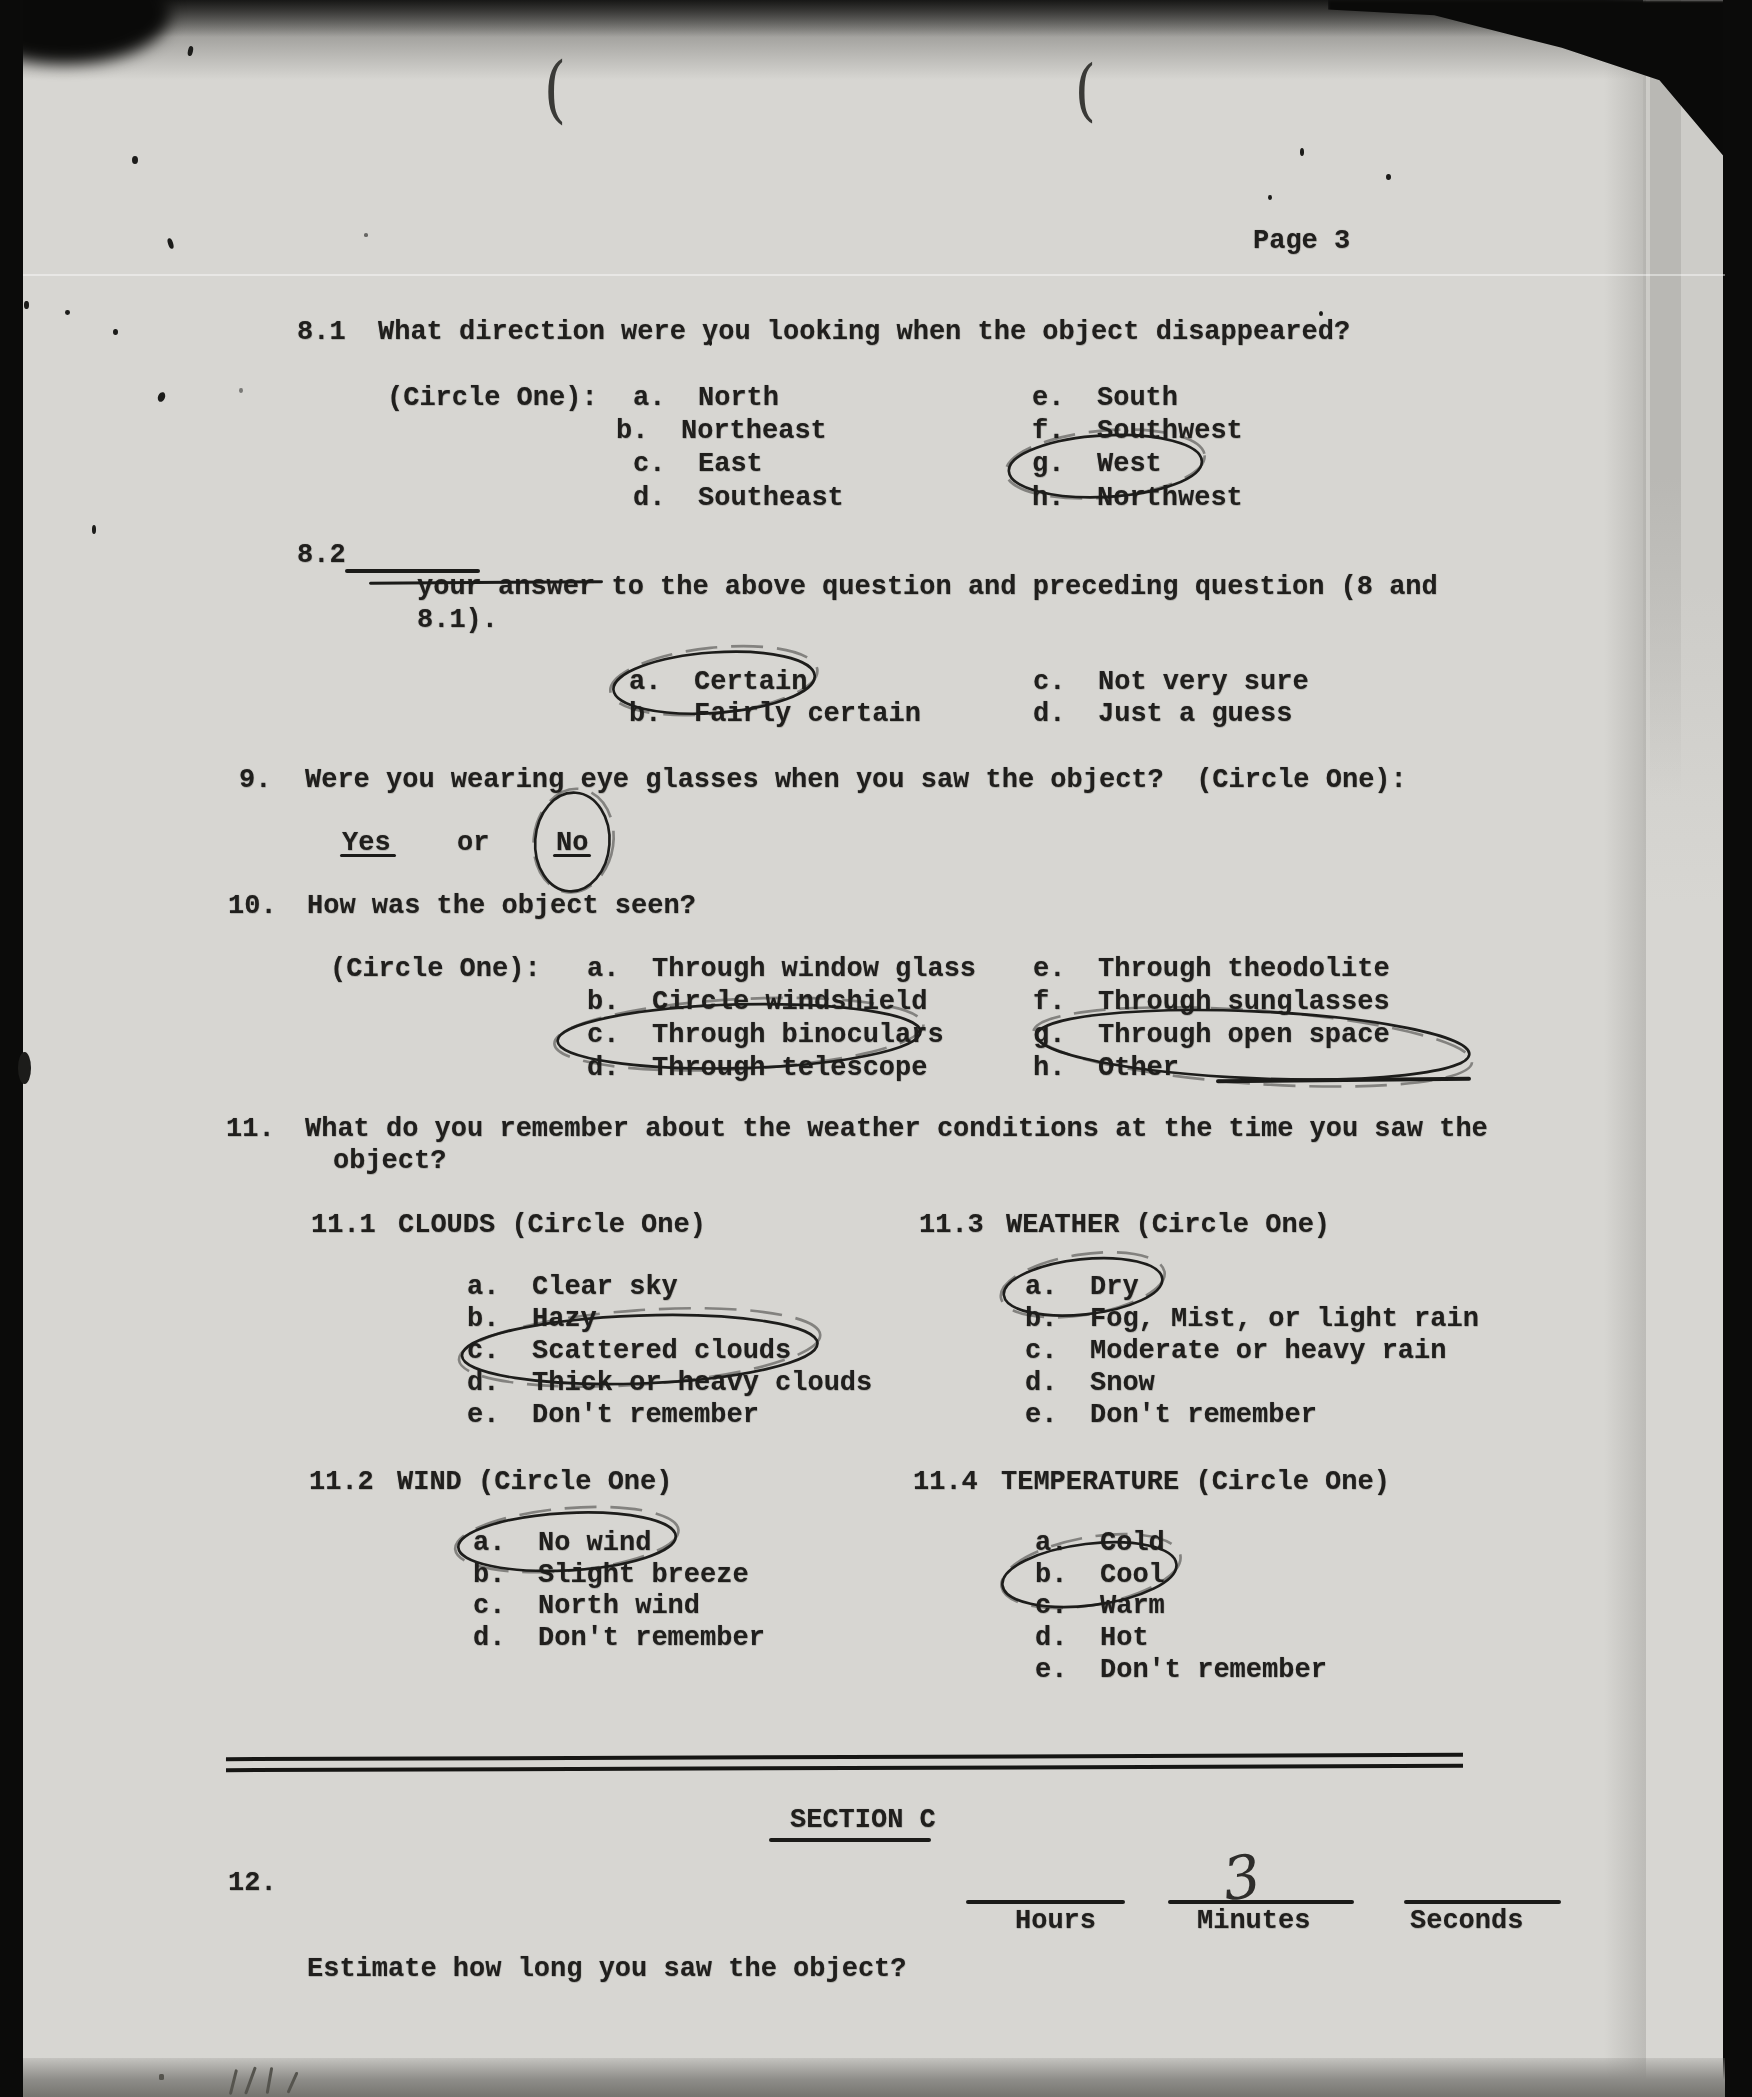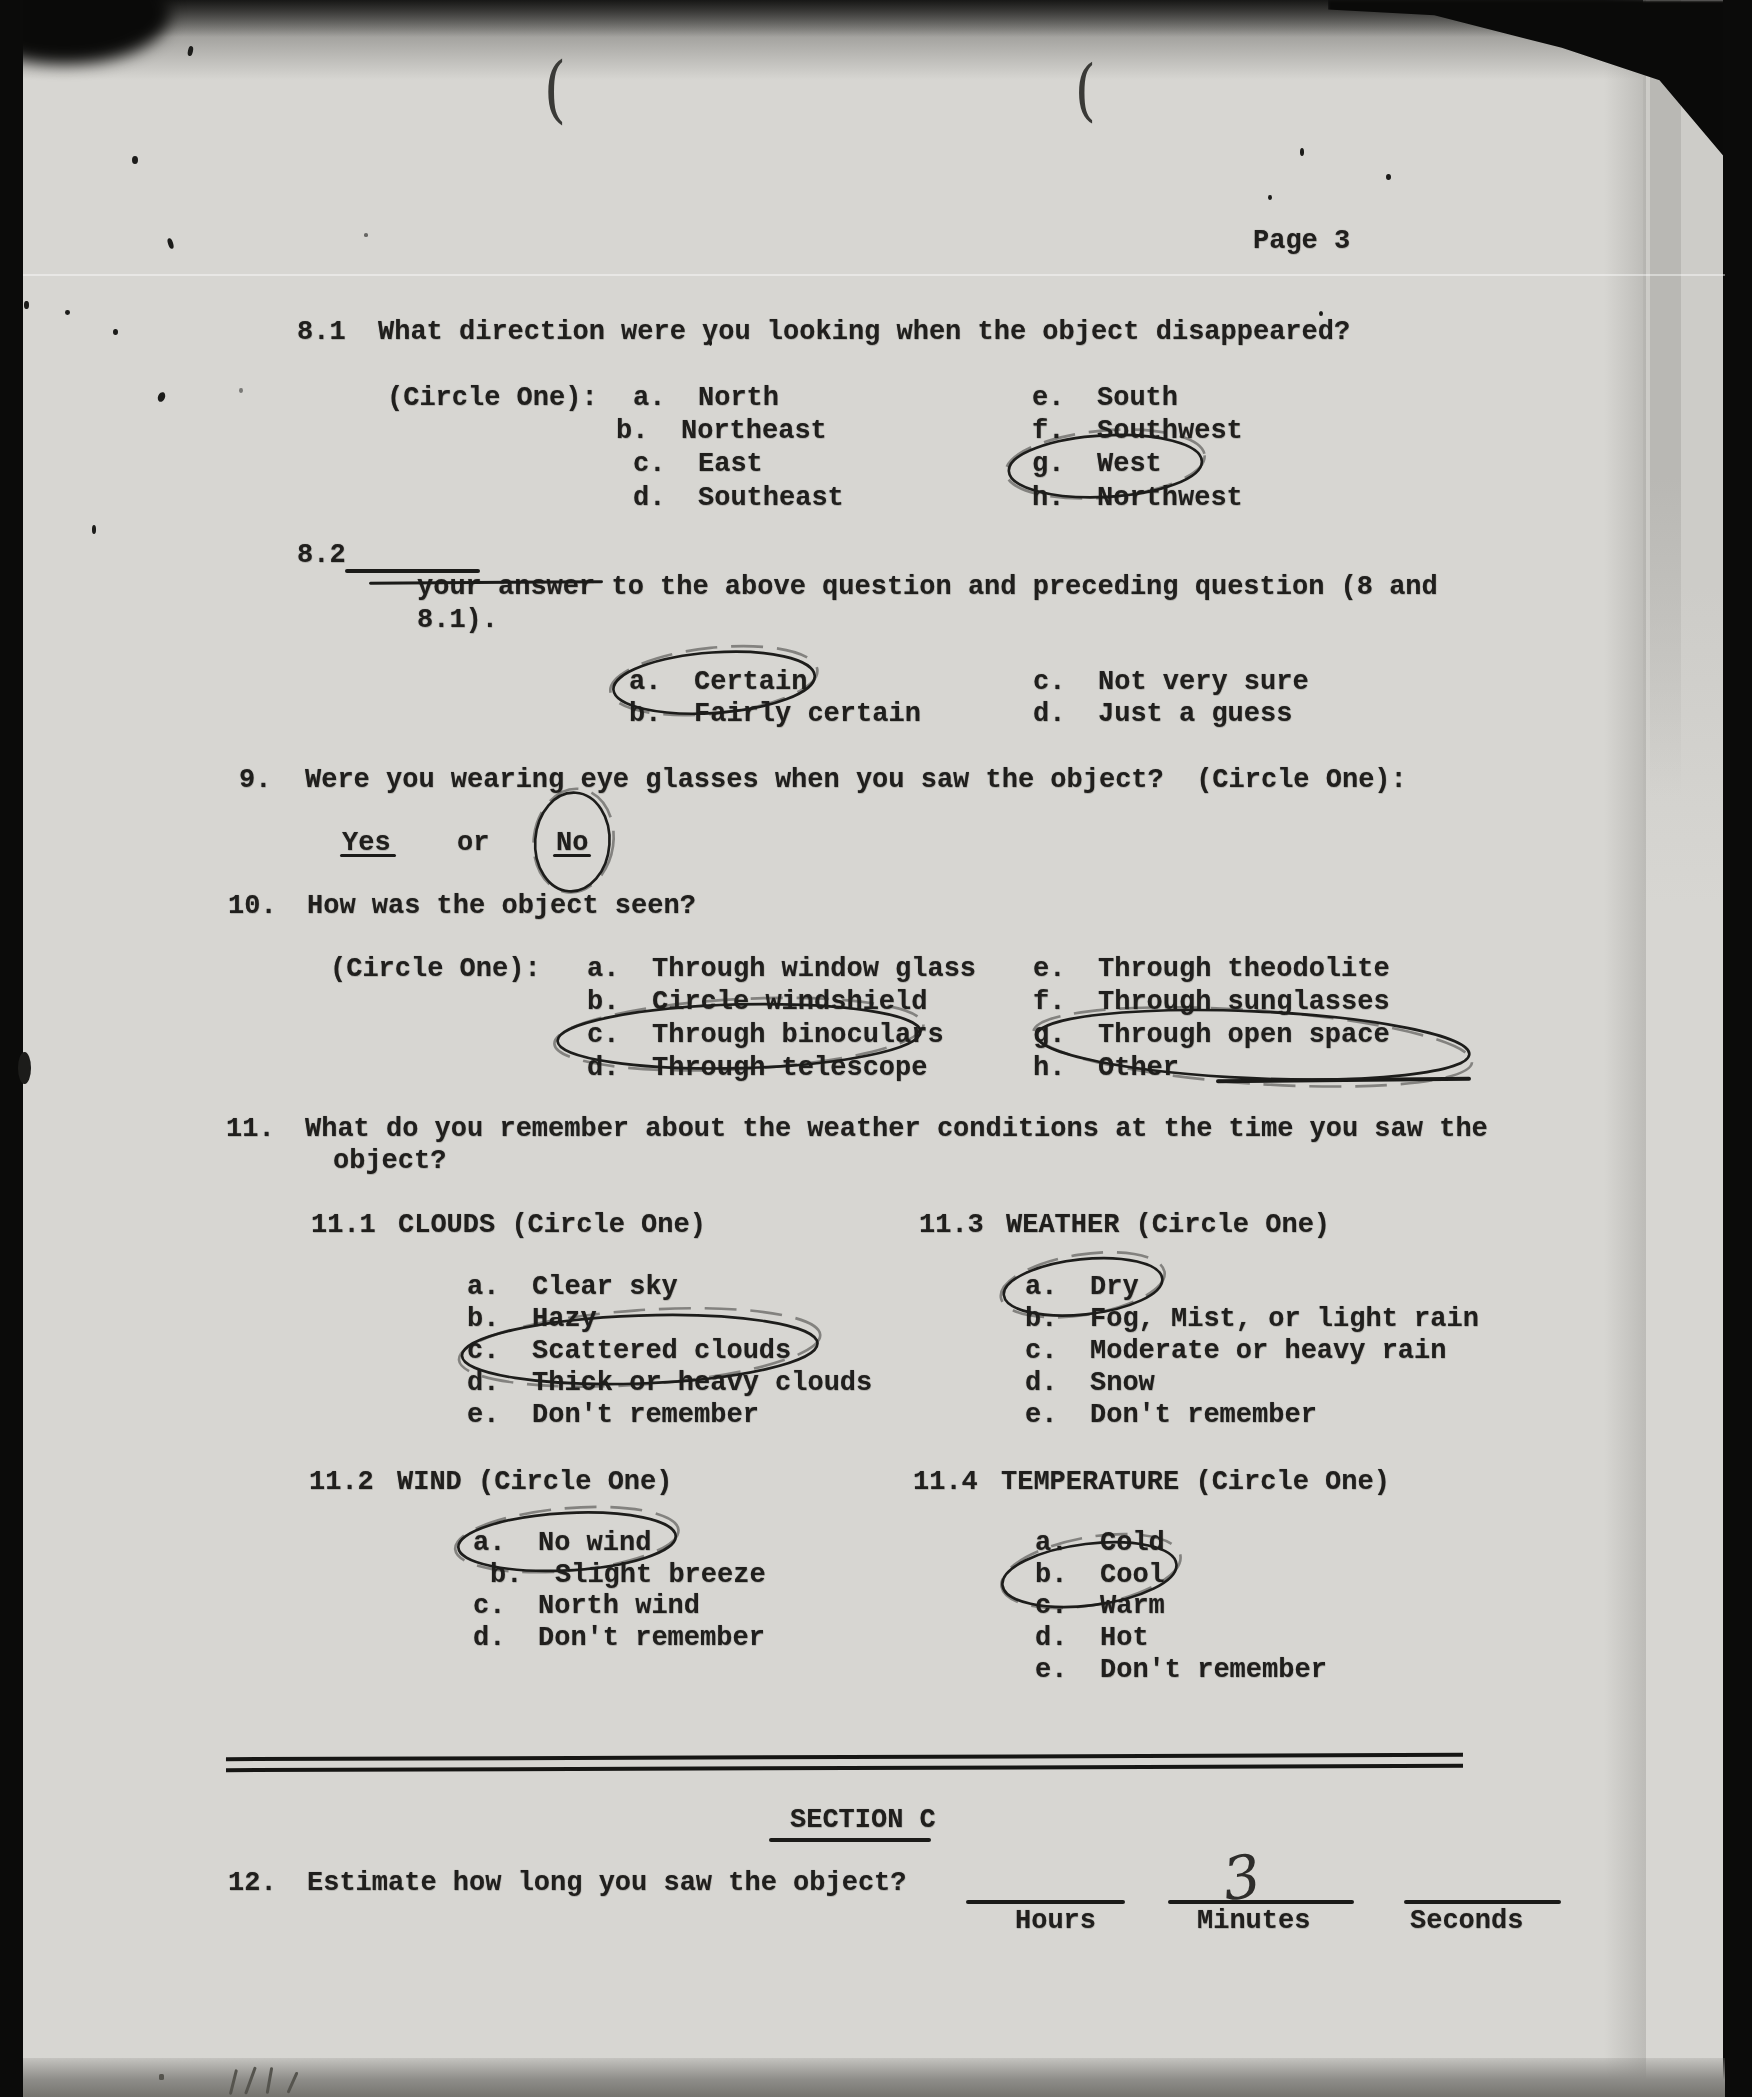--- a/index.html
+++ b/index.html
@@ -164,36 +164,36 @@
   <div class="line" style="left:1025px; top:1337px;"><span class="lt">c.</span><span>Moderate or heavy rain</span></div>
   <div class="line" style="left:1025px; top:1369px;"><span class="lt">d.</span><span>Snow</span></div>
   <div class="line" style="left:1025px; top:1401px;"><span class="lt">e.</span><span>Don't remember</span></div>
 
   <div class="line" style="left:309px; top:1468px;">11.2</div>
   <div class="line" style="left:397px; top:1468px;">WIND (Circle One)</div>
   <div class="line" style="left:913px; top:1468px;">11.4</div>
   <div class="line" style="left:1001px; top:1468px;">TEMPERATURE (Circle One)</div>
 
   <div class="line" style="left:473px; top:1529px;"><span class="lt">a.</span><span>No wind</span></div>
-  <div class="line" style="left:490px; top:1561px;"><span class="lt">b.</span><span>Slight breeze</span></div>
+  <div class="line" style="left:473px; top:1561px;"><span class="lt">b.</span><span>Slight breeze</span></div>
   <div class="line" style="left:473px; top:1592px;"><span class="lt">c.</span><span>North wind</span></div>
   <div class="line" style="left:473px; top:1624px;"><span class="lt">d.</span><span>Don't remember</span></div>
 
   <div class="line" style="left:1035px; top:1529px;"><span class="lt">a.</span><span>Cold</span></div>
   <div class="line" style="left:1035px; top:1561px;"><span class="lt">b.</span><span>Cool</span></div>
   <div class="line" style="left:1035px; top:1592px;"><span class="lt">c.</span><span>Warm</span></div>
   <div class="line" style="left:1035px; top:1624px;"><span class="lt">d.</span><span>Hot</span></div>
   <div class="line" style="left:1035px; top:1656px;"><span class="lt">e.</span><span>Don't remember</span></div>
 
   <div id="double-rule"></div>
   <div class="line" style="left:773px; top:1806px;margin-left:17px;">SECTION C</div>
   <div class="bar" style="left:769px; top:1838px; width:162px; height:3.7px;"></div>
 
   <div class="line" style="left:228px; top:1869px;">12.</div>
-  <div class="line" style="left:307px; top:1869px;">Estimate how long you saw the object?</div>
+  <div class="line" style="left:307px; top:1955px;">Estimate how long you saw the object?</div>
   <div id="handwritten-3">3</div>
   <div class="bar" style="left:966px; top:1900px; width:159px; height:3.7px;"></div>
   <div class="bar" style="left:1168px; top:1900px; width:186px; height:3.7px;"></div>
   <div class="bar" style="left:1404px; top:1900px; width:157px; height:3.7px;"></div>
   <div class="line" style="left:1015px; top:1907px;">Hours</div>
   <div class="line" style="left:1197px; top:1907px;">Minutes</div>
   <div class="line" style="left:1410px; top:1907px;">Seconds</div>
 
   <svg id="circles" width="1752" height="2097" viewBox="0 0 3300 3950">
     <ellipse cx="2082" cy="878" rx="182" ry="58" transform="rotate(-3 2082 878)"></ellipse>

